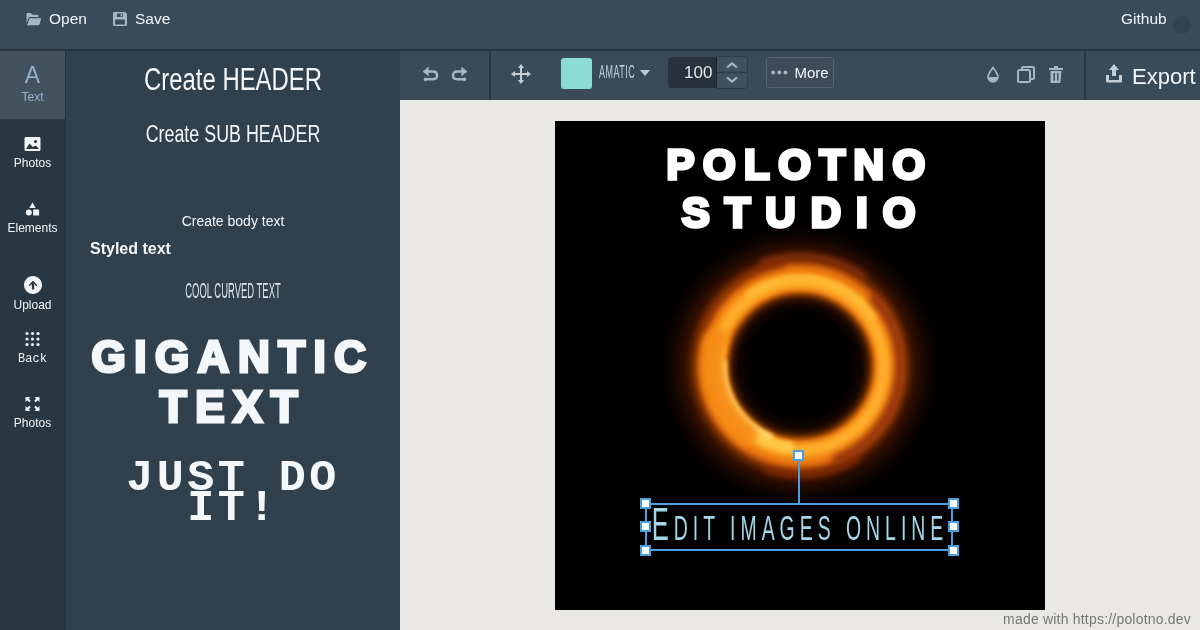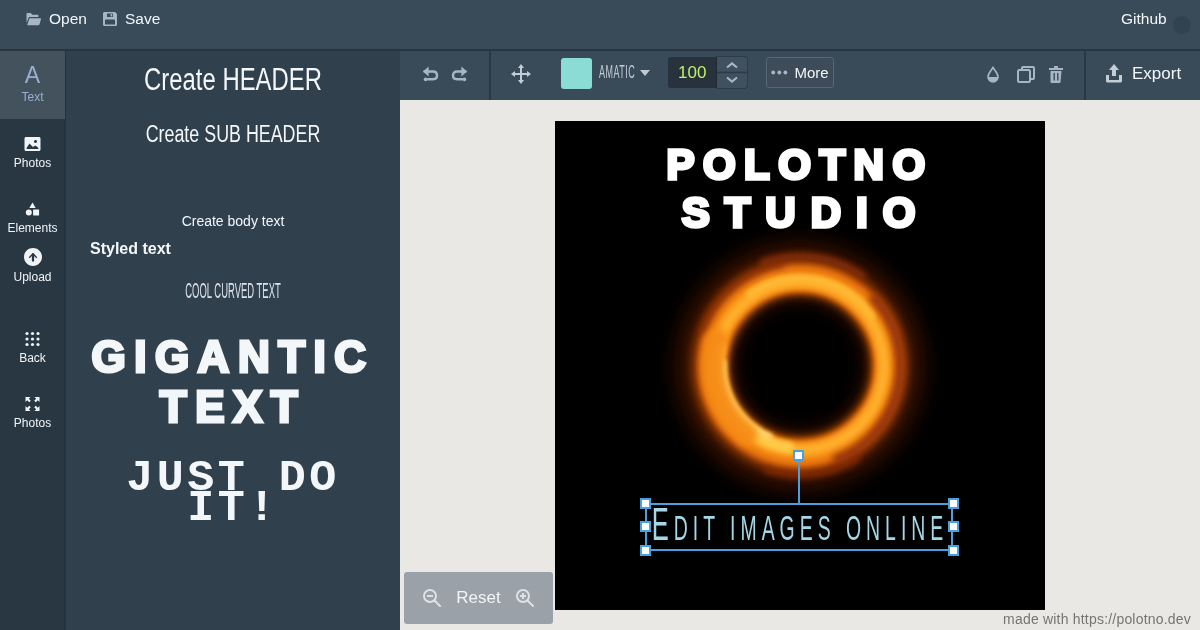--- a/index.html
+++ b/index.html
@@ -43,21 +43,21 @@
 </style>
 </head>
 <body>
 
 <div id="topbar" class="abs"></div>
 <div class="tb-item" style="left:25px;">
   <svg width="17" height="16" viewBox="0 0 16 16" style="margin-right:7px;">
     <path fill="#A7B6C2" d="M1 12V3.2C1 2.5 1.5 2 2.2 2h3.1l1.5 1.7h5c.7 0 1.2.5 1.2 1.2V6H4.2c-.5 0-1 .3-1.1.8L1 12z"></path>
     <path fill="#A7B6C2" d="M4.5 7.2h10.3c.5 0 .8.5.7 1l-1.6 5.2c-.2.5-.6.8-1.1.8H1.6l2.2-6.4c.1-.4.4-.6.7-.6z"></path>
   </svg>Open</div>
-<div class="tb-item" style="left:102px;">
+<div class="tb-item" style="left:112px;">
   <svg width="16" height="16" viewBox="0 0 16 16" style="margin-right:7px;">
     <path fill="#A7B6C2" fill-rule="evenodd" d="M14.6 2.5L13.5 1.4c-.3-.3-.6-.4-1-.4H2.5C1.7 1 1 1.7 1 2.5v11c0 .8.7 1.5 1.5 1.5h11c.8 0 1.5-.7 1.5-1.5V3.5c0-.4-.1-.7-.4-1zM5 2.5h6V6H5V2.5zM13 13.5H3V9.2c0-.4.3-.7.7-.7h8.6c.4 0 .7.3.7.7v4.3z"></path>
     <rect x="8.6" y="3" width="1.6" height="2.4" fill="#A7B6C2"></rect>
   </svg>Save</div>
 <div class="tb-item" style="left:1121px;">Github</div>
 <div class="abs" style="left:1173px; top:16px; width:18px; height:18px; border-radius:50%; background:#334250;"></div>
 
 <div id="tabs" class="abs"></div>
 <div class="tab sel" style="top:51px;">
   <div style="font-size:23px; color:#97AFCD; margin-top:12px; line-height:24px;">A</div>
@@ -70,27 +70,27 @@
   <span class="lbl">Photos</span>
 </div>
 <div class="tab" style="top:189px;text-align:center;">
   <svg width="17" height="16" viewBox="0 0 16 16" style="margin-top:12px;">
     <path fill="#F0F4F7" d="M8 1.5L11.2 7H4.8L8 1.5z"></path>
     <circle cx="4.3" cy="11.5" r="3" fill="#F0F4F7"></circle>
     <rect x="8.6" y="8.6" width="6" height="6" rx="0.5" fill="#F0F4F7"></rect>
   </svg>
   <span class="lbl">Elements</span>
 </div>
-<div class="tab" style="top:236px;text-align:center;">
+<div class="tab" style="top:264px;text-align:center;">
   <svg width="18" height="18" viewBox="0 0 16 16" style="margin-top:12px;">
     <path fill="#F0F4F7" d="M8 0C3.6 0 0 3.6 0 8s3.6 8 8 8 8-3.6 8-8-3.6-8-8-8zm3.5 8.8c-.2.2-.5.2-.7 0L9 7v4.5c0 .3-.2.5-.5.5h-1c-.3 0-.5-.2-.5-.5V7L5.2 8.8c-.2.2-.5.2-.7 0-.2-.2-.2-.5 0-.7l3.1-3.6c.2-.2.6-.2.8 0l3.1 3.6c.2.2.2.5 0 .7z"></path>
   </svg>
   <span class="lbl">Upload</span>
 </div>
-<div class="tab" style="top:319px;">
+<div class="tab" style="top:319px;font-family:Liberation Mono, monospace;">
   <svg width="17" height="16" viewBox="0 0 16 16" style="margin-top:12px;">
     <g fill="#F0F4F7">
       <circle cx="2.5" cy="2.5" r="1.6"></circle>
         <circle cx="8" cy="2.5" r="1.6"></circle>
         <circle cx="13.5" cy="2.5" r="1.6"></circle>
       <circle cx="2.5" cy="8" r="1.6"></circle>
         <circle cx="8" cy="8" r="1.6"></circle>
         <circle cx="13.5" cy="8" r="1.6"></circle>
       <circle cx="2.5" cy="13.5" r="1.6"></circle>
         <circle cx="8" cy="13.5" r="1.6"></circle>
@@ -146,21 +146,21 @@
       <rect x="4" y="10" width="14" height="2"></rect>
   </g>
 </svg>
 <div class="abs" style="left:561px; top:58px; width:31px; height:31px; background:#8CDCD6; border-radius:3px;"></div>
 <svg class="abs" style="left:599px; top:62px;" width="36" height="20" viewBox="0 0 36 20">
   <text x="0" y="16" fill="#C2CCD4" font-family="Liberation Sans" font-size="18" transform="scale(0.5,1)" letter-spacing="1">AMATIC</text>
 </svg>
 <svg class="abs" style="left:640px; top:70px;" width="10" height="7">
     <path fill="#BFC9D2" d="M0 0 H10 L5 6 Z"></path>
   </svg>
-<div class="abs" style="left:668px; top:57px; width:49px; height:31px; background:#27323C; border-radius:3px 0 0 3px; color:#bef264; font-size:17px; line-height:31px; padding-left:10px;">100</div>
+<div class="abs" style="left:668px; top:57px; width:49px; height:31px; background:#27323C; border-radius:3px 0 0 3px; color:#e5e5e5; font-size:17px; line-height:31px; padding-left:16px;">100</div>
 <div class="abs" style="left:717px; top:57px; width:30px; height:31px; background:#41505E; border-radius:0 3px 3px 0; box-shadow:0 0 0 1px rgba(17,25,32,0.3);">
   <svg width="30" height="31" viewBox="0 0 30 31">
     <path fill="none" stroke="#A9B7C3" stroke-width="2.2" d="M10 10.5 L15 6.5 L20 10.5"></path>
     <path fill="none" stroke="#A9B7C3" stroke-width="2.2" d="M10 20.5 L15 24.5 L20 20.5"></path>
     <line x1="0" y1="15.5" x2="30" y2="15.5" stroke="#2e3b47" stroke-width="1.5"></line>
   </svg>
 </div>
 <div class="abs" style="left:766px; top:57px; width:68px; height:31px; background:#3E4B58; border:1px solid #566673; border-radius:3px; display:flex; align-items:center; justify-content:center;">
   <svg width="17" height="5" style="margin-right:6px;">
       <g fill="#A7B6C2">
@@ -186,21 +186,21 @@
     <path d="M6 1 h4 v2 H6z"></path>
   </g>
 </svg>
 <div class="sep" style="left:1084px;"></div>
 <svg class="abs" style="left:1104px; top:63px;" width="20" height="20" viewBox="0 0 20 20">
   <g fill="#C3CDD6">
     <path d="M10 1 L15 7 H12 V13 H8 V7 H5 Z"></path>
     <path d="M2 12 h3 v5 h10 v-5 h3 v6 a1.5 1.5 0 0 1 -1.5 1.5 h-13 A1.5 1.5 0 0 1 2 18 Z"></path>
   </g>
 </svg>
-<div class="abs" style="left:1132px; top:64px; color:#F2F6F9; font-size:17px;">Export</div>
+<div class="abs" style="left:1132px; top:64px; color:#F2F6F9; font-size:22px;">Export</div>
 
 <div id="workspace" class="abs">
   <div id="canvas">
     <svg width="490" height="489" style="position:absolute; left:0; top:0;">
       <defs>
         <filter id="bl12" x="-60%" y="-60%" width="220%" height="220%">
             <feGaussianBlur stdDeviation="13"></feGaussianBlur>
           </filter>
         <filter id="bl6" x="-50%" y="-50%" width="200%" height="200%">
             <feGaussianBlur stdDeviation="6"></feGaussianBlur>
@@ -239,28 +239,14 @@
 
   <div class="selbox" style="left:245px; top:403px; width:308px; height:48px;"></div>
   <div class="abs" style="left:398px; top:362px; width:2px; height:42px; background:#4a9fe0;"></div>
   <div class="handle" style="left:393px; top:350px;"></div>
   <div class="handle" style="left:240px; top:398px;"></div>
   <div class="handle" style="left:548px; top:398px;"></div>
   <div class="handle" style="left:240px; top:421px;"></div>
   <div class="handle" style="left:548px; top:421px;"></div>
   <div class="handle" style="left:240px; top:445px;"></div>
   <div class="handle" style="left:548px; top:445px;"></div>
-  <div id="zoombar" class="abs" style="left:4px; top:472px;">
-    <svg width="20" height="20" viewBox="0 0 20 20">
-      <circle cx="8" cy="8" r="6" fill="none" stroke="#DDE2E7" stroke-width="2"></circle>
-      <line x1="12.5" y1="12.5" x2="18" y2="18" stroke="#DDE2E7" stroke-width="2" stroke-linecap="round"></line>
-      <line x1="5" y1="8" x2="11" y2="8" stroke="#DDE2E7" stroke-width="2"></line>
-    </svg>
-    <span class="rtxt">Reset</span>
-    <svg width="20" height="20" viewBox="0 0 20 20">
-      <circle cx="8" cy="8" r="6" fill="none" stroke="#DDE2E7" stroke-width="2"></circle>
-      <line x1="12.5" y1="12.5" x2="18" y2="18" stroke="#DDE2E7" stroke-width="2" stroke-linecap="round"></line>
-      <line x1="5" y1="8" x2="11" y2="8" stroke="#DDE2E7" stroke-width="2"></line>
-      <line x1="8" y1="5" x2="8" y2="11" stroke="#DDE2E7" stroke-width="2"></line>
-    </svg>
-  </div>
 </div>
 <div id="madewith" class="abs">made with https://polotno.dev</div>
 
 </body></html>

